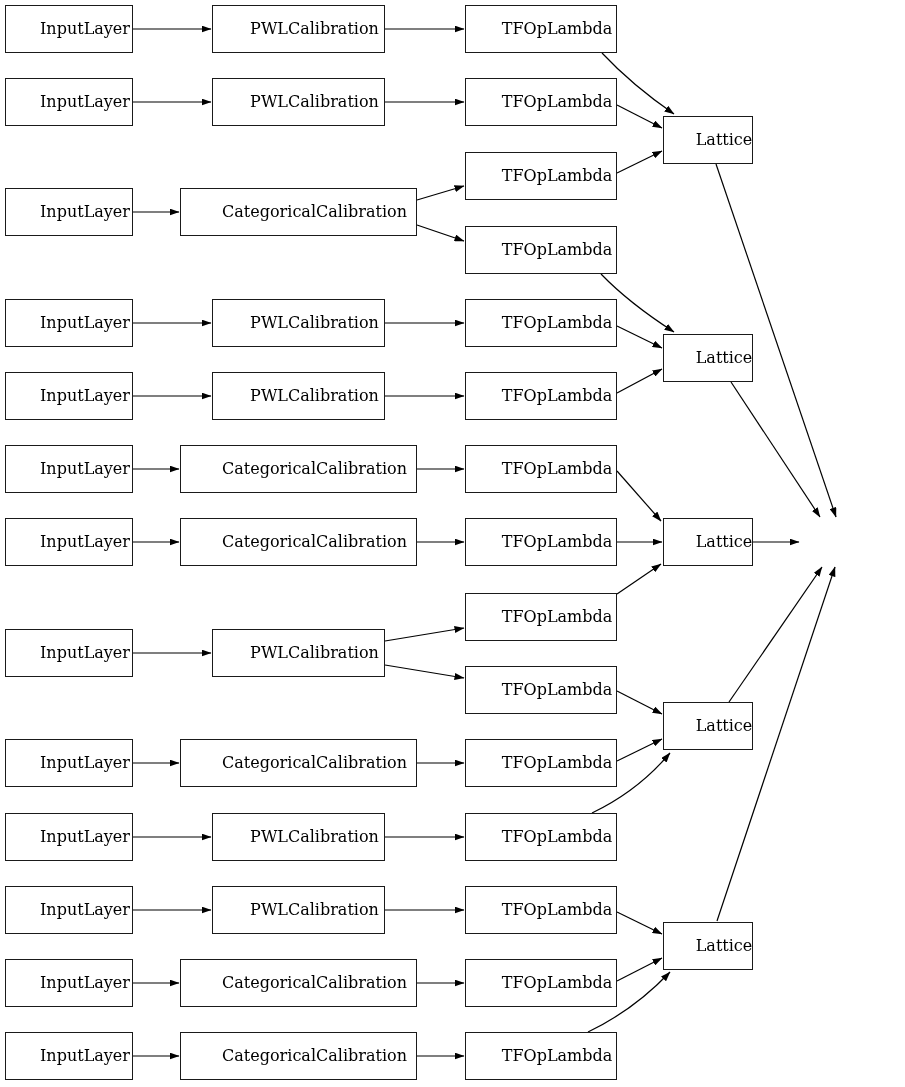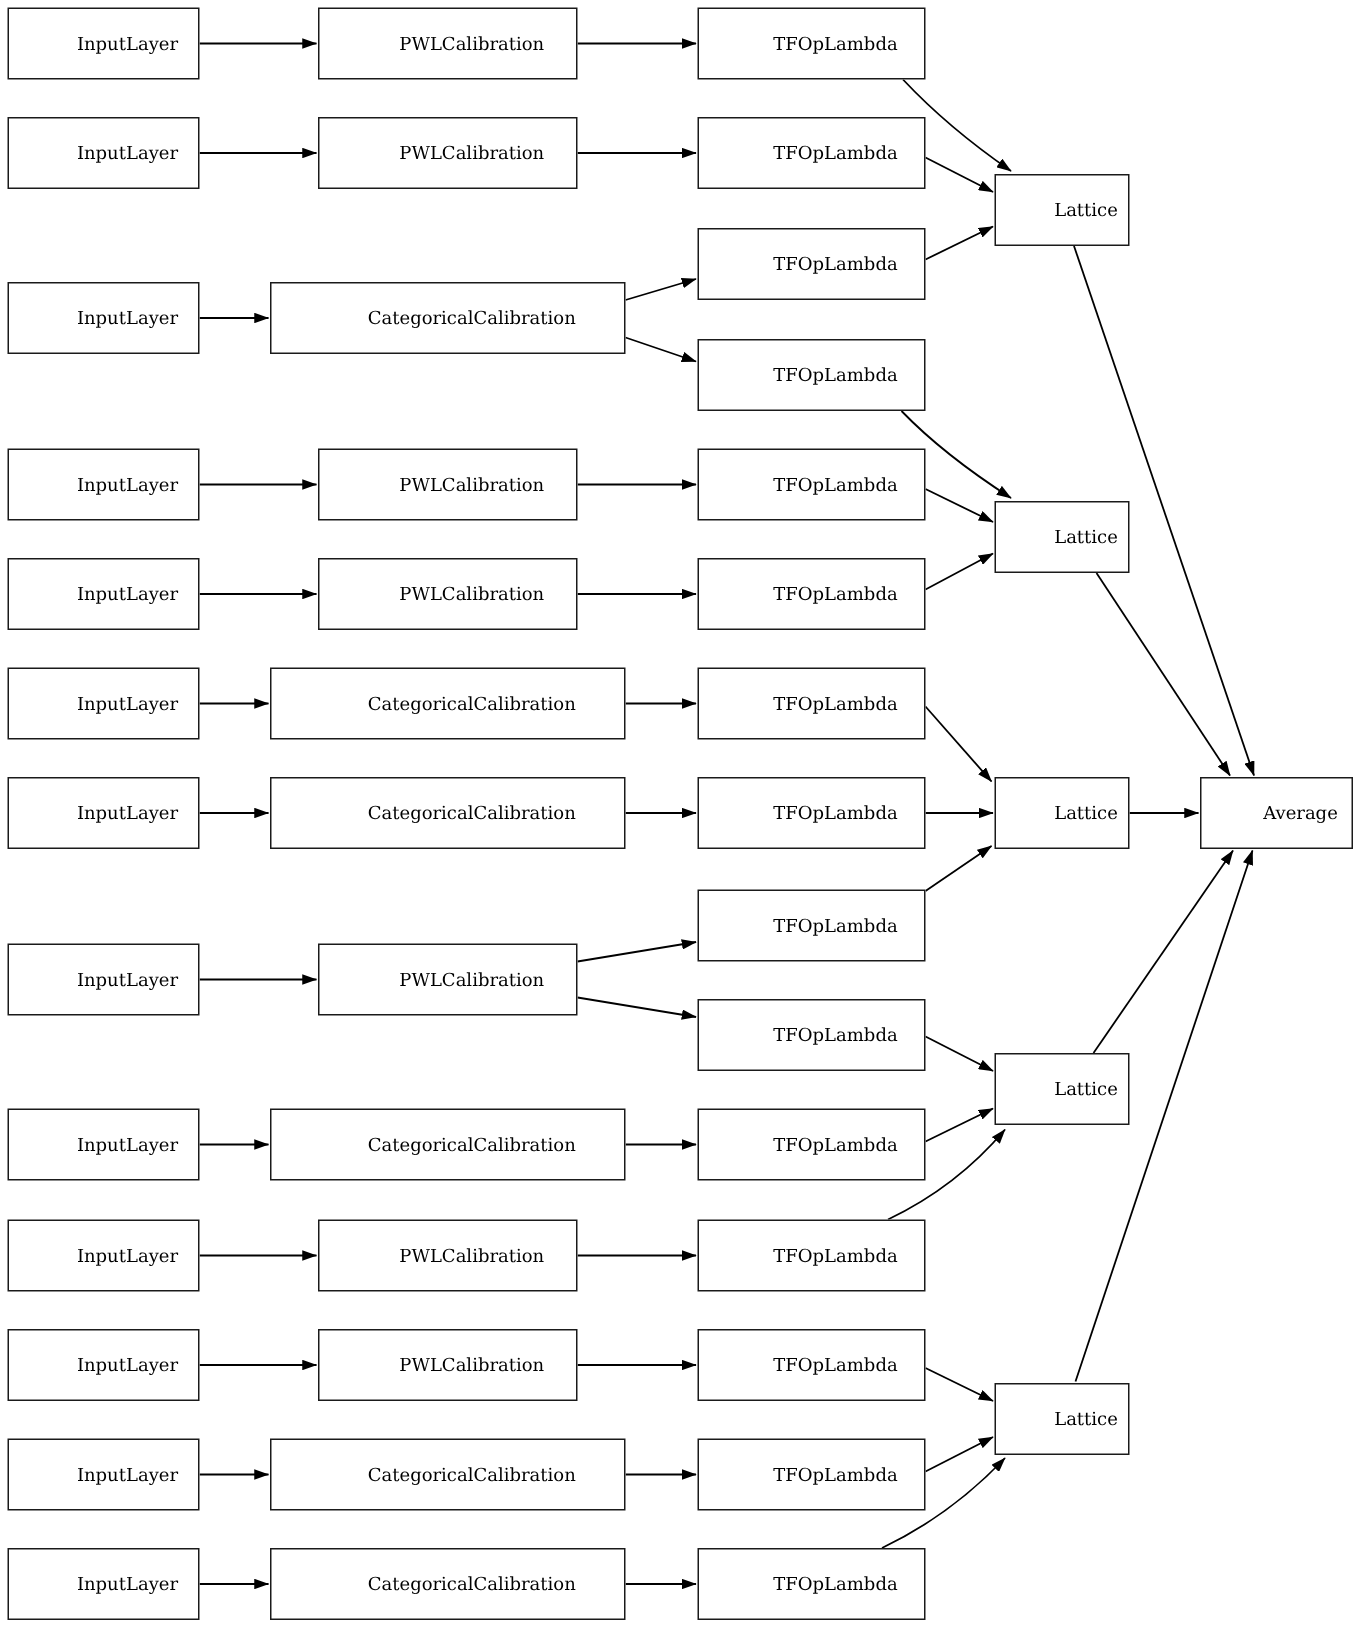--- a/index.html
+++ b/index.html
@@ -32,21 +32,21 @@
   }
   .node {
     position: absolute;
     box-sizing: border-box;
     border: 1px solid #1a1a1a;
     background: #ffffff;
     display: flex;
     align-items: center;
     justify-content: center;
     font-family: "DejaVu Serif", "Liberation Serif", serif;
-    font-size: 12px;
+    font-size: 16px;
     line-height: 1;
     color: #000000;
     white-space: nowrap;
     overflow: hidden;
     padding-left: 32px;
   }
 </style>
 </head>
 <body>
 
@@ -125,21 +125,20 @@
     <div class="node" style="left: 212px; top: 372px; width: 173px; height: 48px;">PWLCalibration</div>
     <div class="node" style="left: 465px; top: 372px; width: 152px; height: 48px;">TFOpLambda</div>
     <div class="node" style="left: 663px; top: 334px; width: 90px; height: 48px;">Lattice</div>
     <div class="node" style="left: 5px; top: 445px; width: 128px; height: 48px;">InputLayer</div>
     <div class="node" style="left: 180px; top: 445px; width: 237px; height: 48px;">CategoricalCalibration</div>
     <div class="node" style="left: 465px; top: 445px; width: 152px; height: 48px;">TFOpLambda</div>
     <div class="node" style="left: 5px; top: 518px; width: 128px; height: 48px;">InputLayer</div>
     <div class="node" style="left: 180px; top: 518px; width: 237px; height: 48px;">CategoricalCalibration</div>
     <div class="node" style="left: 465px; top: 518px; width: 152px; height: 48px;">TFOpLambda</div>
     <div class="node" style="left: 663px; top: 518px; width: 90px; height: 48px;">Lattice</div>
-    <div class="node" style="left: 800px; top: 518px; width: 102px; height: 48px;">Average</div>
     <div class="node" style="left: 465px; top: 593px; width: 152px; height: 48px;">TFOpLambda</div>
     <div class="node" style="left: 5px; top: 629px; width: 128px; height: 48px;">InputLayer</div>
     <div class="node" style="left: 212px; top: 629px; width: 173px; height: 48px;">PWLCalibration</div>
     <div class="node" style="left: 465px; top: 666px; width: 152px; height: 48px;">TFOpLambda</div>
     <div class="node" style="left: 663px; top: 702px; width: 90px; height: 48px;">Lattice</div>
     <div class="node" style="left: 5px; top: 739px; width: 128px; height: 48px;">InputLayer</div>
     <div class="node" style="left: 180px; top: 739px; width: 237px; height: 48px;">CategoricalCalibration</div>
     <div class="node" style="left: 465px; top: 739px; width: 152px; height: 48px;">TFOpLambda</div>
     <div class="node" style="left: 5px; top: 813px; width: 128px; height: 48px;">InputLayer</div>
     <div class="node" style="left: 212px; top: 813px; width: 173px; height: 48px;">PWLCalibration</div>

